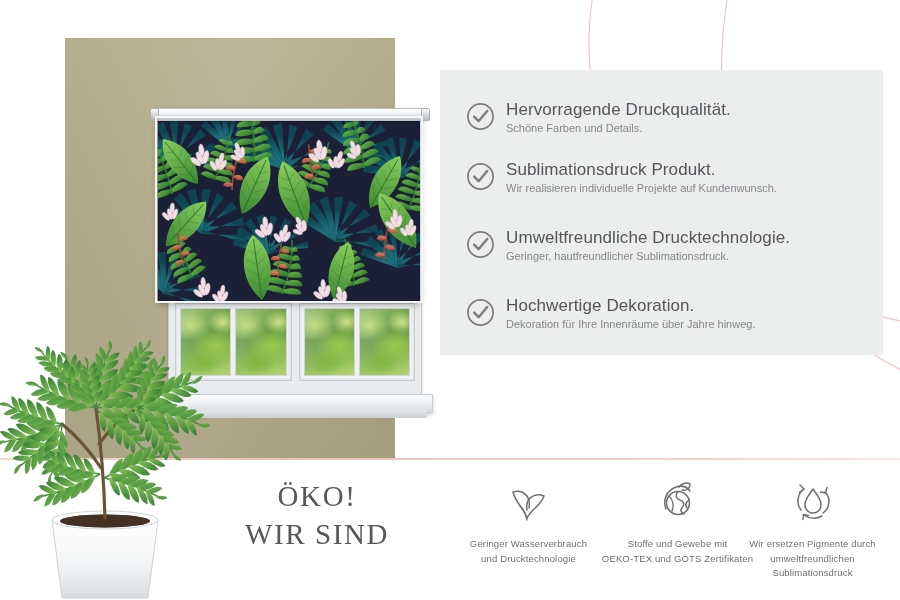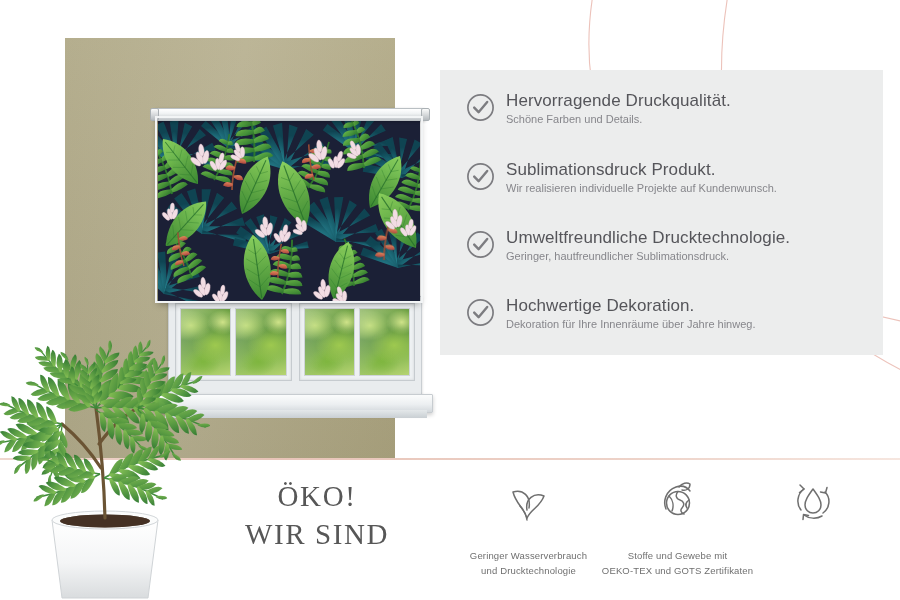--- a/index.html
+++ b/index.html
@@ -112,21 +112,21 @@
 
   
   .eco-head{
     position:absolute;left:228px;top:478px;width:178px;text-align:center;
     font-family:"Liberation Serif", serif;font-size:29px;color:#575757;
     letter-spacing:1.6px;line-height:1.3;font-weight:400;
   }
   .eco-item{position:absolute;width:175px;text-align:center;}
   .eco-ico{height:56px;display:flex;align-items:center;justify-content:center;}
   .eco-cap{
-    font-size:9.5px;color:#6f6f6f;line-height:1.55;margin-top:20px;letter-spacing:.15px;
+    font-size:9.5px;color:#6f6f6f;line-height:1.55;margin-top:8px;letter-spacing:.15px;
   }
 </style>
 </head>
 <body>
 
 <div id="stage">
 
   <svg class="arcs" viewBox="0 0 900 600">
     <path d="M600 -40 C 560 120, 620 260, 905 322" fill="none" stroke="#e9b7ae" stroke-width="1.1" opacity=".85"></path>
     <path d="M735 -40 C 690 150, 760 300, 905 372" fill="none" stroke="#e9b7ae" stroke-width="1.1" opacity=".85"></path>
@@ -372,21 +372,21 @@
       <use href="#pfrond" transform="translate(96,140) rotate(-96) scale(.95)"></use>
       <use href="#pfrond" transform="translate(118,120) rotate(-50) scale(1.05)"></use>
       <use href="#pfrond" transform="translate(78,118) rotate(-132) scale(1.05)"></use>
     </g>
   </svg>
 
   <div class="divider"></div>
 
   <div class="panel">
 
-    <div class="feat" style="left:26px;top:21px;">
+    <div class="feat" style="left:26px;top:30px;">
       <svg class="ring" width="29" height="29" viewBox="0 0 29 29">
         <circle cx="14.5" cy="14.5" r="12.6" fill="none" stroke="#7c7c80" stroke-width="1.7"></circle>
         <path d="M8.2 14.6 L12.6 19.2 L21.2 8.9" fill="none" stroke="#7c7c80" stroke-width="2.4" stroke-linecap="round" stroke-linejoin="round"></path>
       </svg>
       <span class="ftxt">
         <span class="f-title">Hervorragende Druckqualität.</span>
         <span class="f-sub">Schöne Farben und Details.</span>
       </span>
     </div>
 
@@ -472,15 +472,20 @@
           <path d="M27 15 C 22 22, 19 26, 19 31 a 8 8 0 0 0 16 0 C 35 26, 32 22, 27 15 Z"></path>
           <path d="M15 36 C 10 30, 11 20, 18 15"></path>
           <path d="M14 11 L18 15 L13.5 18.5"></path>
           <path d="M39 18 C 45 24, 44 34, 37 39"></path>
           <path d="M41 13.5 L39.5 19 L34.5 18"></path>
           <path d="M36 42 C 31 45, 23 45, 18 41"></path>
           <path d="M17 45.5 L17.5 40.5 L22.5 41.5"></path>
         </g>
       </svg>
     </div>
+    <div class="eco-cap">
+      <div>Wir ersetzen Pigmente durch</div>
+      <div>umweltfreundlichen</div>
+      <div>Sublimationsdruck</div>
+    </div>
   </div>
 
 </div>
 
 </body></html>

